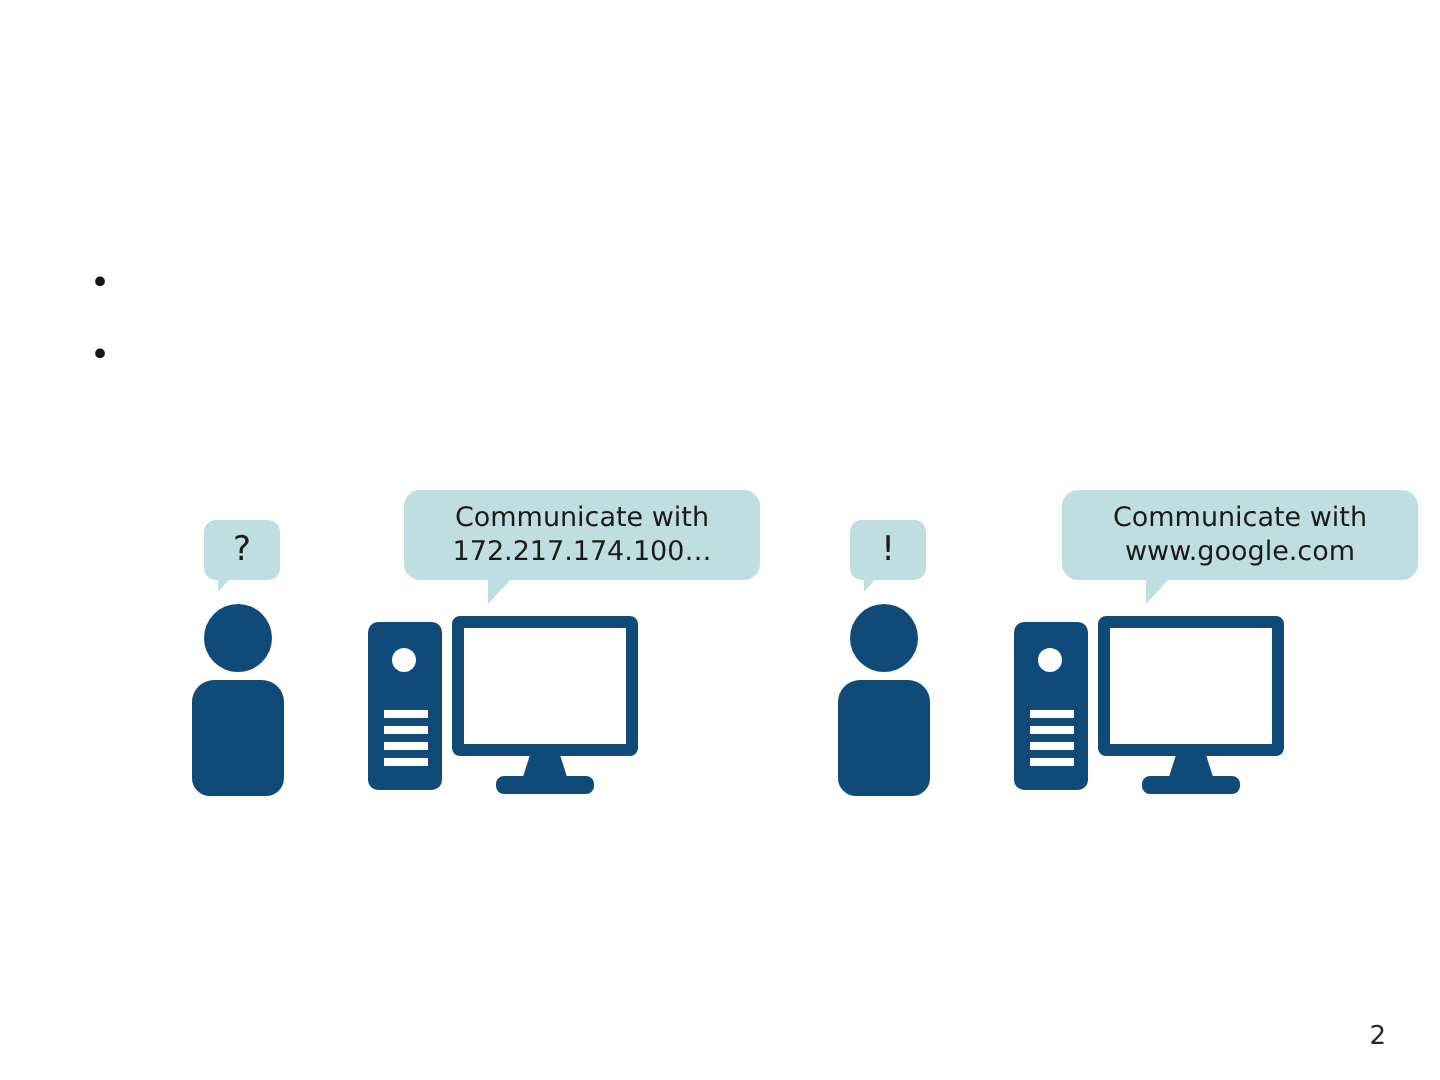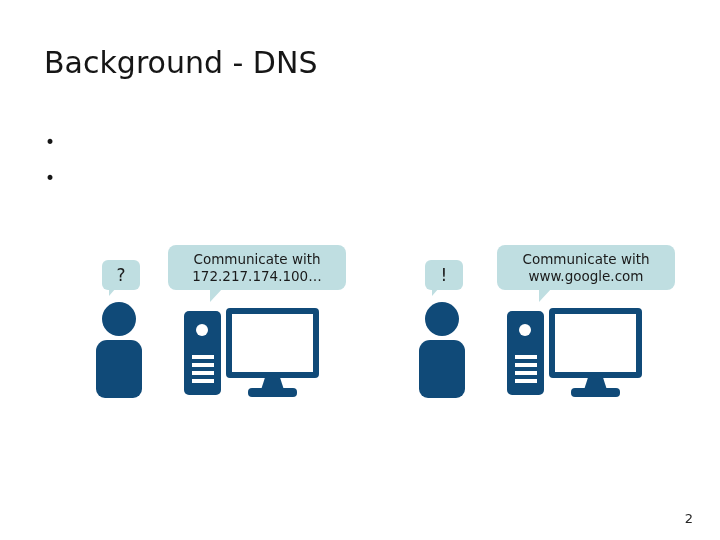--- a/index.html
+++ b/index.html
@@ -144,20 +144,21 @@
     font-size: 17px;
     color: #1a1a1a;
   }
 
   
   .speech {
     position: absolute;
     top: 0;
     width: 178px;
     height: 57px;
+    margin-left: 34px;
   }
   #speech-left  { left: 72px; }
   #speech-right { left: 78px; }
   .speech .sp-body {
     position: absolute;
     left: 0;
     top: 0;
     width: 178px;
     height: 45px;
     border-radius: 8px;
@@ -271,21 +272,20 @@
     bottom: 14px;
     font-size: 13px;
     color: #262626;
   }
 </style>
 </head>
 <body>
 
 <div id="slide">
 
-  <div id="slide-title">Background - DNS</div>
 
   <div id="bullet-list">
     <div class="bullet-row">
       <span class="bullet-mark">•</span>
     </div>
     <div class="bullet-row">
       <span class="bullet-mark">•</span>
     </div>
   </div>
 

